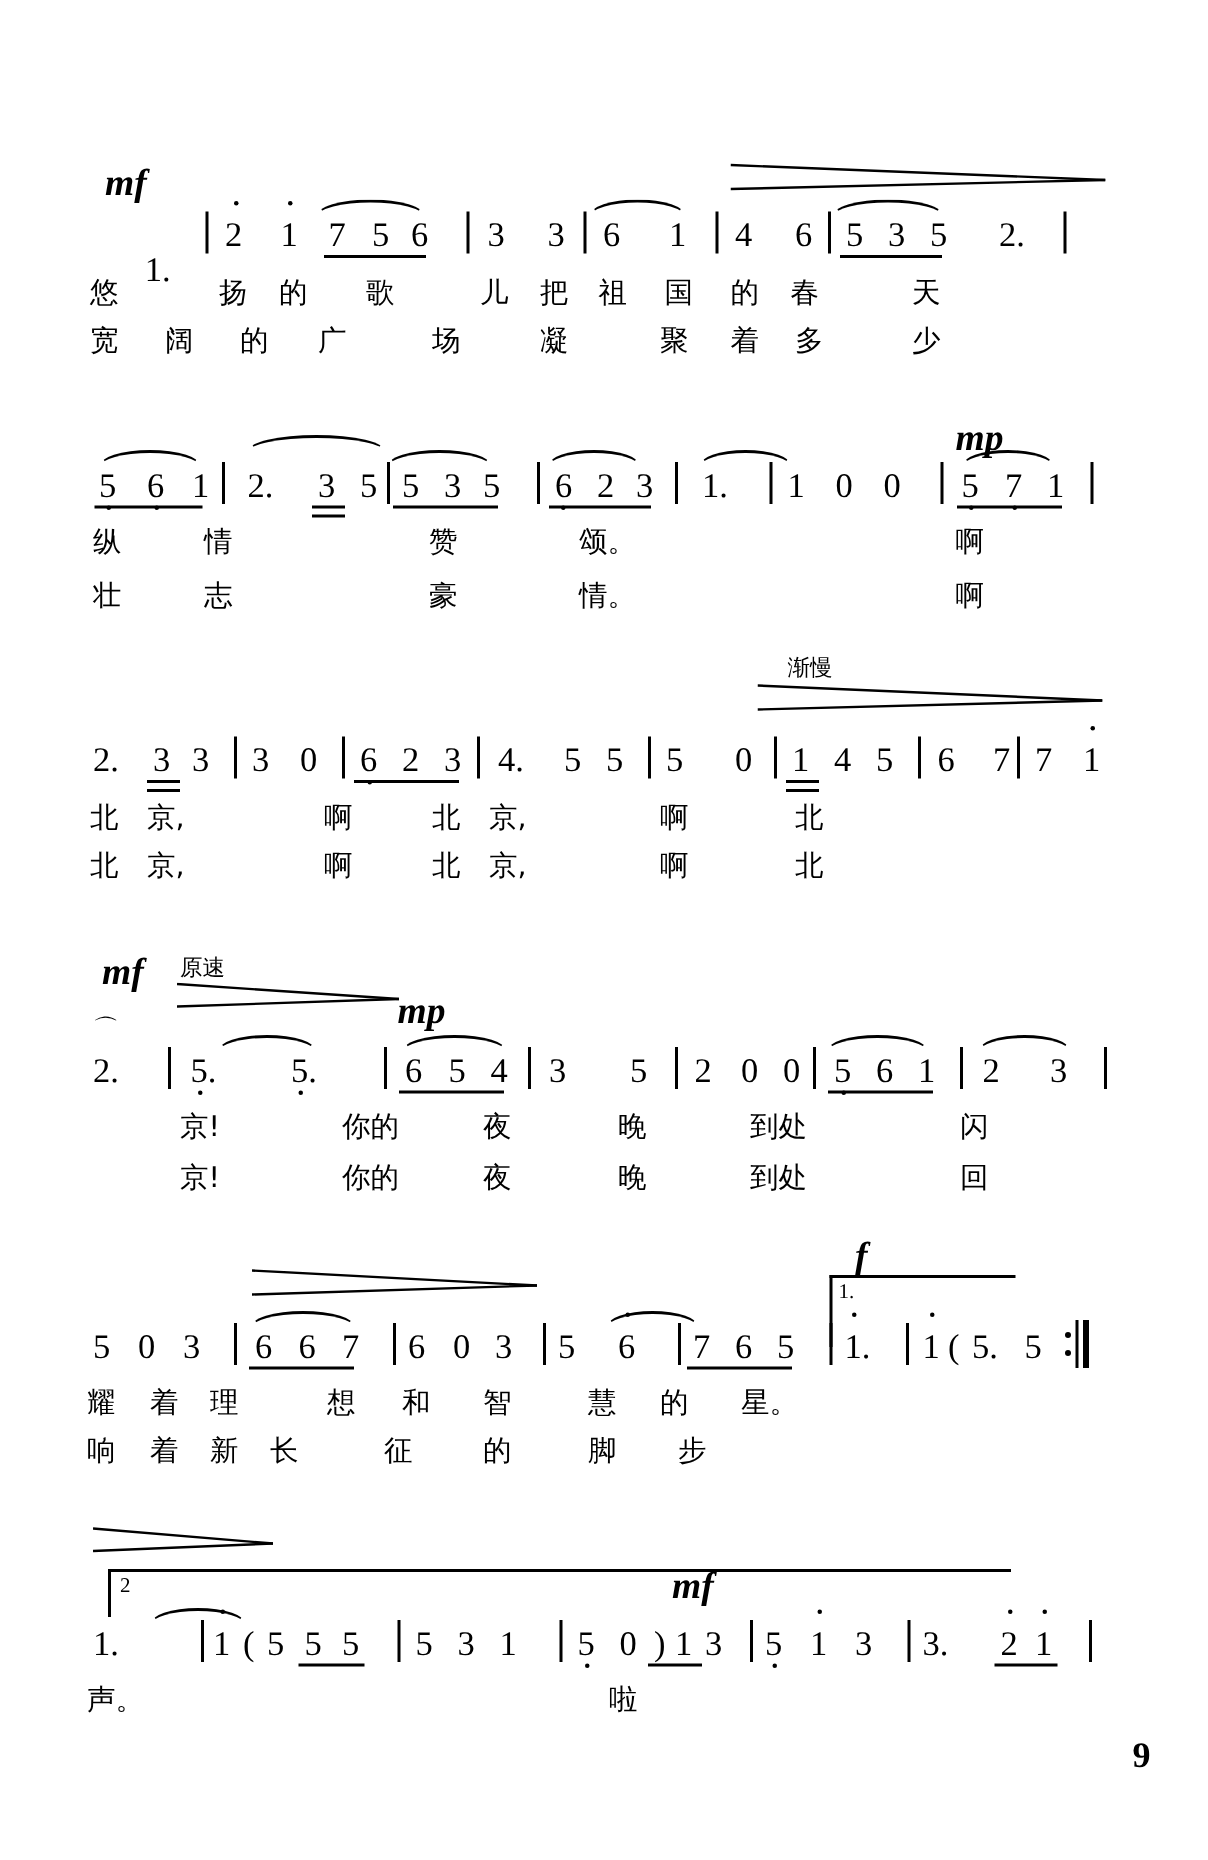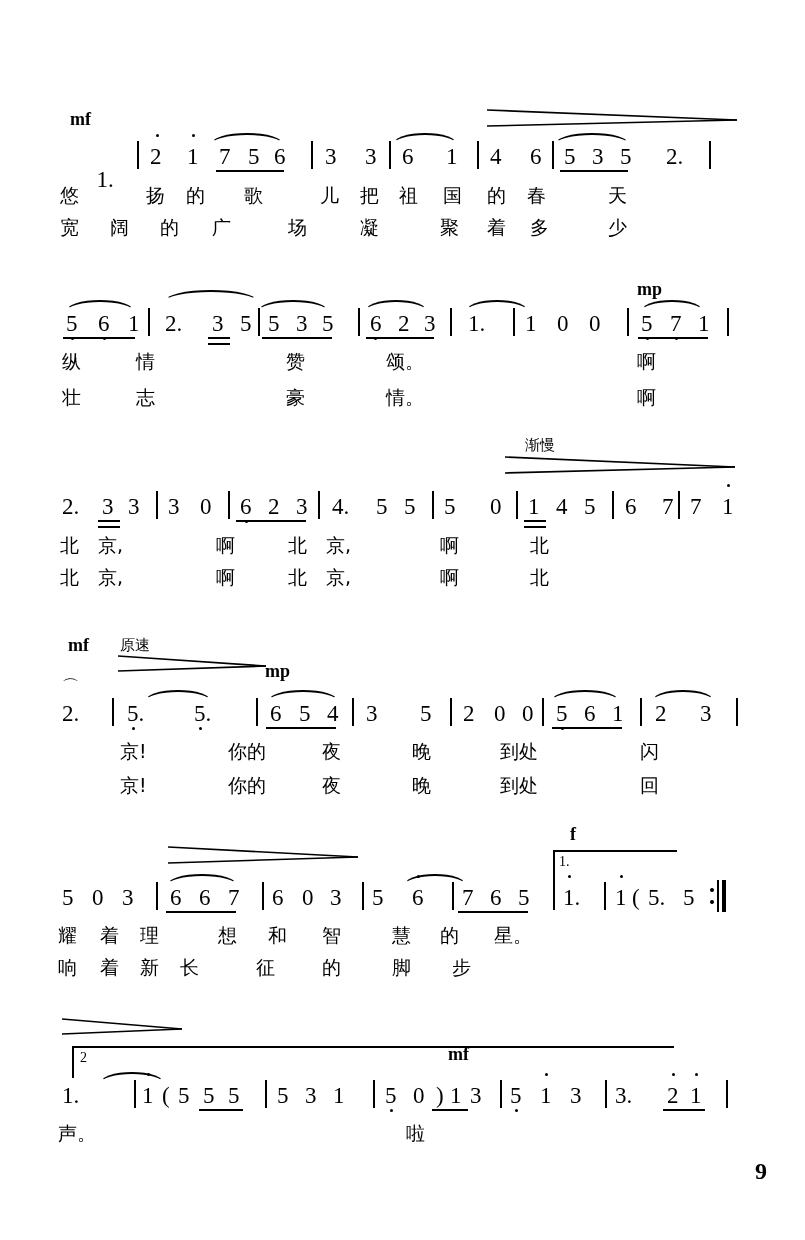--- a/index.html
+++ b/index.html
@@ -32,22 +32,23 @@
     white-space: pre;
   }
   .lyric {
     font-family: "DejaVu Sans", sans-serif;
     font-size: 19px;
     line-height: 1;
     white-space: pre;
   }
   .dyn {
     font-family: "Liberation Serif", serif;
+    font-style: italic;
     font-weight: bold;
-    font-size: 18px;
+    font-size: 25px;
     line-height: 1;
   }
   .tempo {
     font-family: "DejaVu Sans", sans-serif;
     font-size: 15px;
     line-height: 1;
   }
   .bar {
     background: #000;
     width: 2px;

